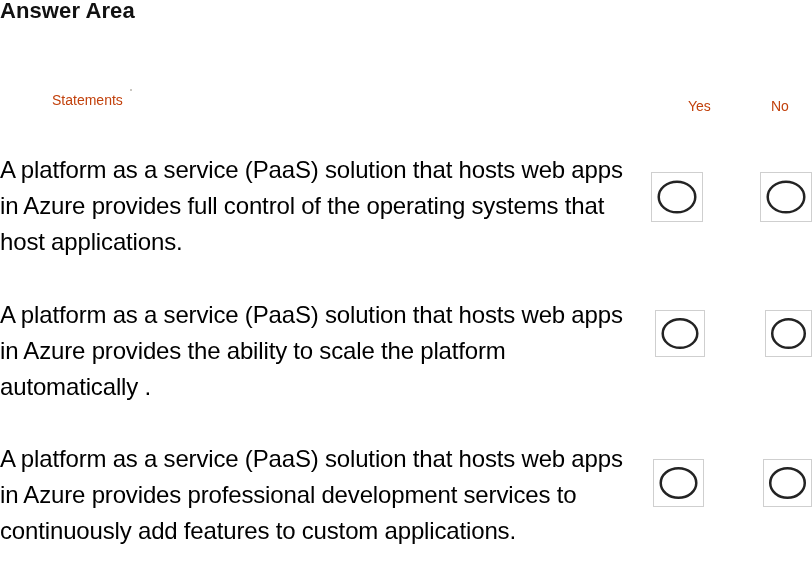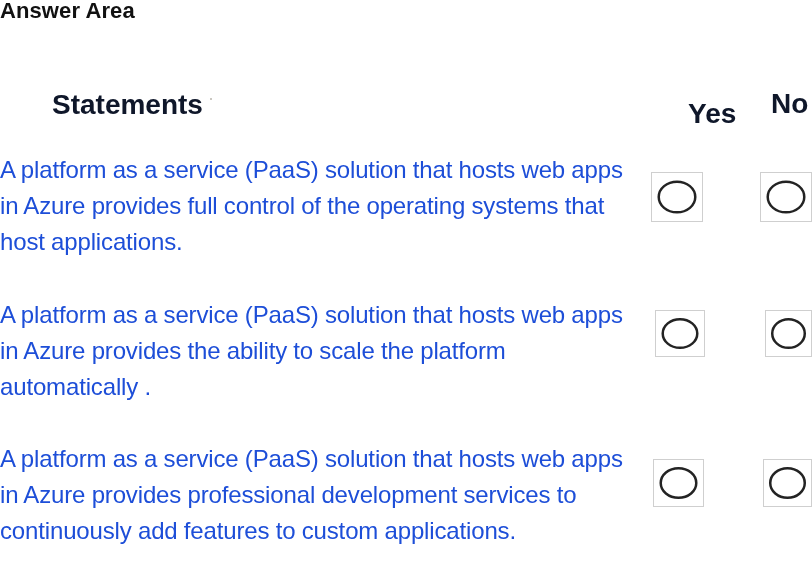--- a/index.html
+++ b/index.html
@@ -25,50 +25,50 @@
     font-size: 22px;
     font-weight: bold;
     letter-spacing: 0.1px;
     color: #111111;
     white-space: nowrap;
   }
 
   
   .col-head {
     position: absolute;
-    font-size: 28px;
-    font-weight: bold;
-    color: #0f172a;
+    font-size: 14px;
+    font-weight: normal;
+    color: #c2410c;
     white-space: nowrap;
   }
   .head-statements {
     left: 52px;
     top: 89px;
   }
   .head-statements .artifact-dot {
     display: inline-block;
     width: 2px;
     height: 2px;
     background: #b9b4ad;
     vertical-align: 14px;
     margin-left: 7px;
     border-radius: 50%;
   }
   .head-yes { left: 688px; top: 98px; }
-  .head-no  { left: 771px; top: 88px; }
+  .head-no  { left: 771px; top: 98px; }
 
   
   .statement {
     position: absolute;
     left: 0px;
     width: 640px;
     font-size: 24px;
     line-height: 36px;
     font-weight: 400;
-    color: #1d4ed8;
+    color: #000000;
     letter-spacing: -0.15px;
     word-spacing: -0.2px;
   }
   .row-1 .statement { top: 152px; }
   .row-2 .statement { top: 297px; }
   .row-3 .statement { top: 441px; }
 
   
   .radio-box {
     position: absolute;

